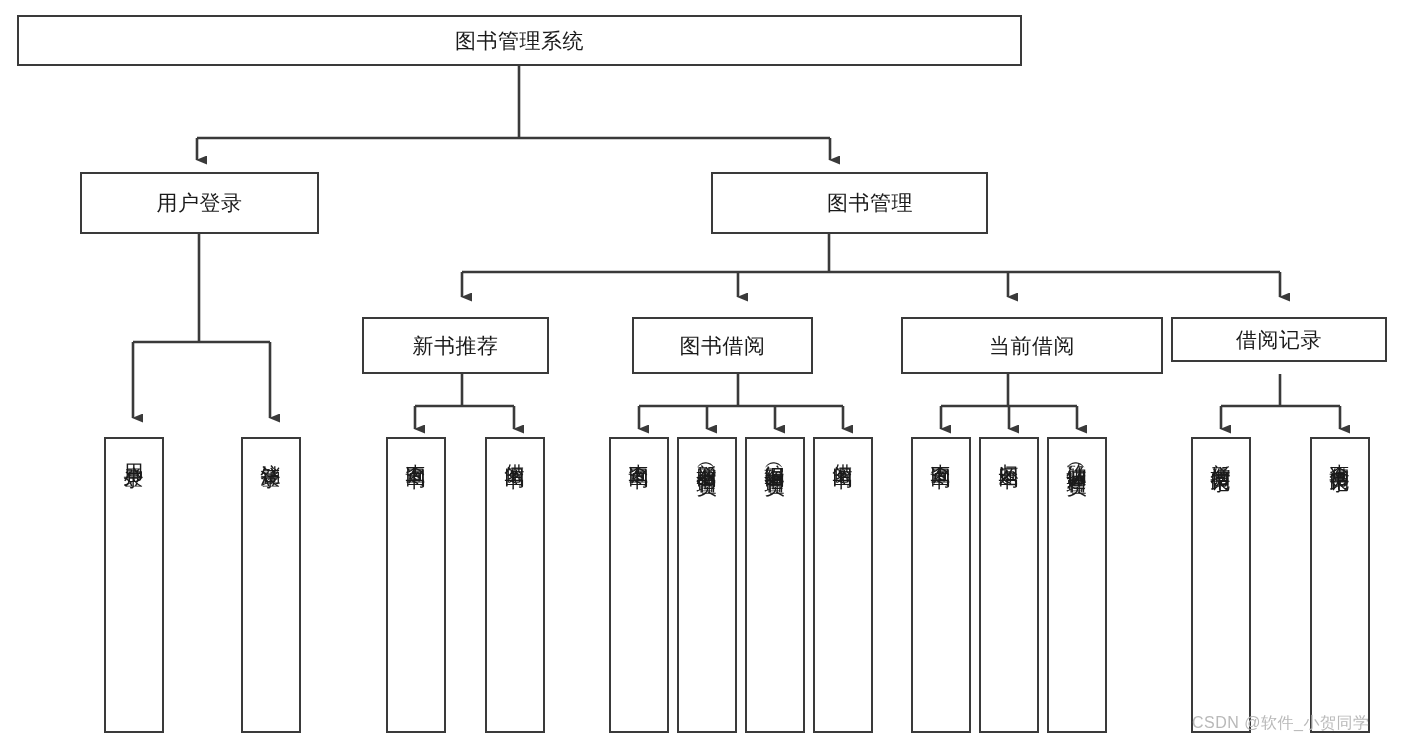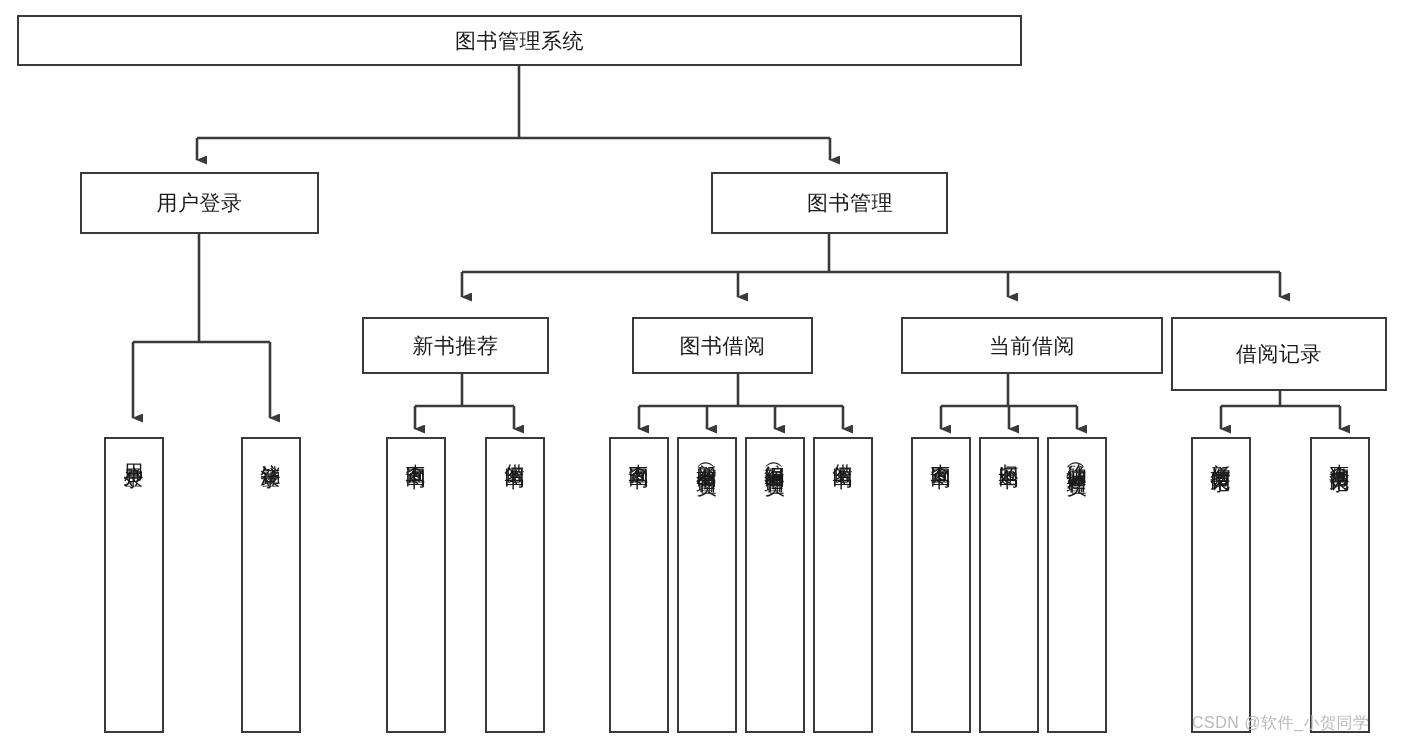--- a/index.html
+++ b/index.html
@@ -127,37 +127,37 @@
   </svg>
 
   <div class="node root h" style="left:17px; top:15px; width:1005px; height:51px;">
     <span class="lbl">图书管理系统</span>
   </div>
 
   <div class="node h" style="left:80px; top:172px; width:239px; height:62px;">
     <span class="lbl">用户登录</span>
   </div>
 
-  <div class="node h" style="left:711px; top:172px; width:237px; height:62px;padding-left:41px;">
+  <div class="node h" style="left:711px; top:172px; width:277px; height:62px;padding-left:41px;">
     <span class="lbl">图书管理</span>
   </div>
 
   <div class="node h" style="left:632px; top:317px; width:181px; height:57px;">
     <span class="lbl">图书借阅</span>
   </div>
 
   <div class="node h" style="left:362px; top:317px; width:187px; height:57px;">
     <span class="lbl">新书推荐</span>
   </div>
 
   <div class="node h" style="left:901px; top:317px; width:262px; height:57px;">
     <span class="lbl">当前借阅</span>
   </div>
 
-  <div class="node h" style="left:1171px; top:317px; width:216px; height:74px;">
+  <div class="node h" style="left:1171px; top:317px; width:216px; height:45px;">
     <span class="lbl">借阅记录</span>
   </div>
 
   <div class="node v" style="left:104px; top:437px; width:60px; height:296px;">
     <span class="lbl">用户登录</span>
   </div>
 
   <div class="node v" style="left:241px; top:437px; width:60px; height:296px;">
     <span class="lbl">注销登录</span>
   </div>

